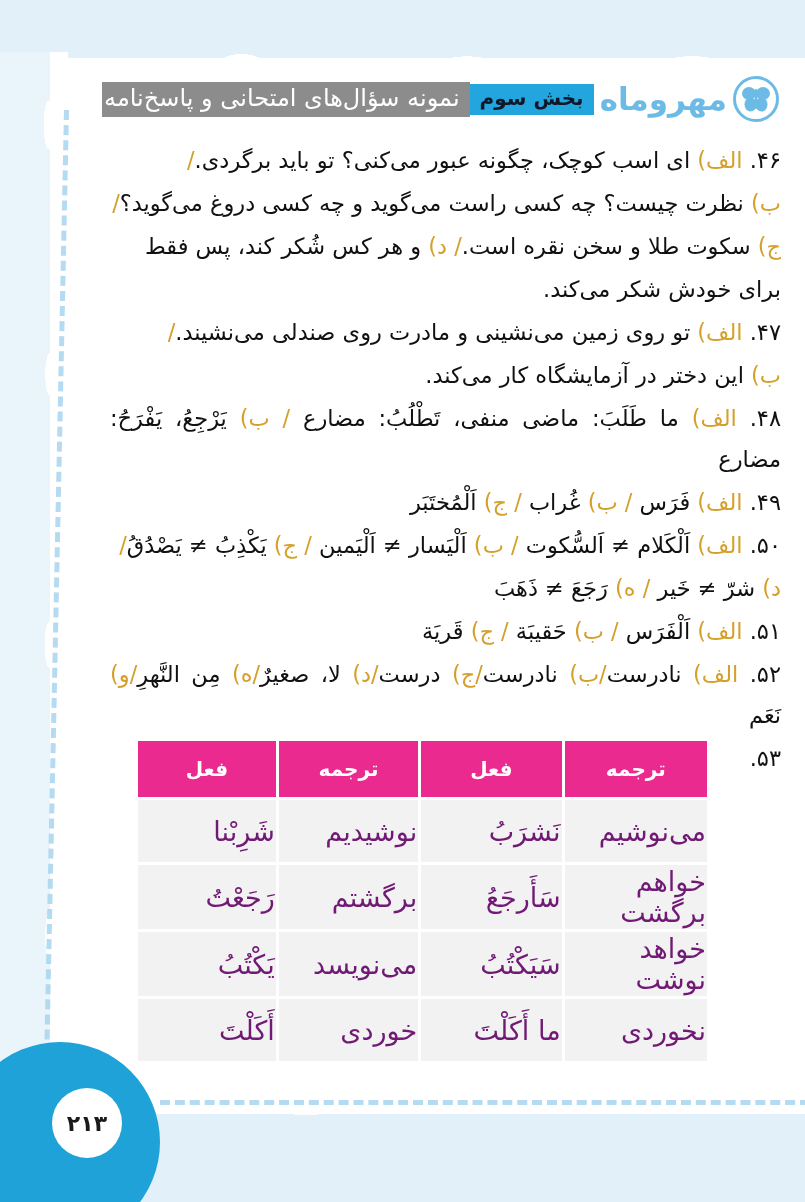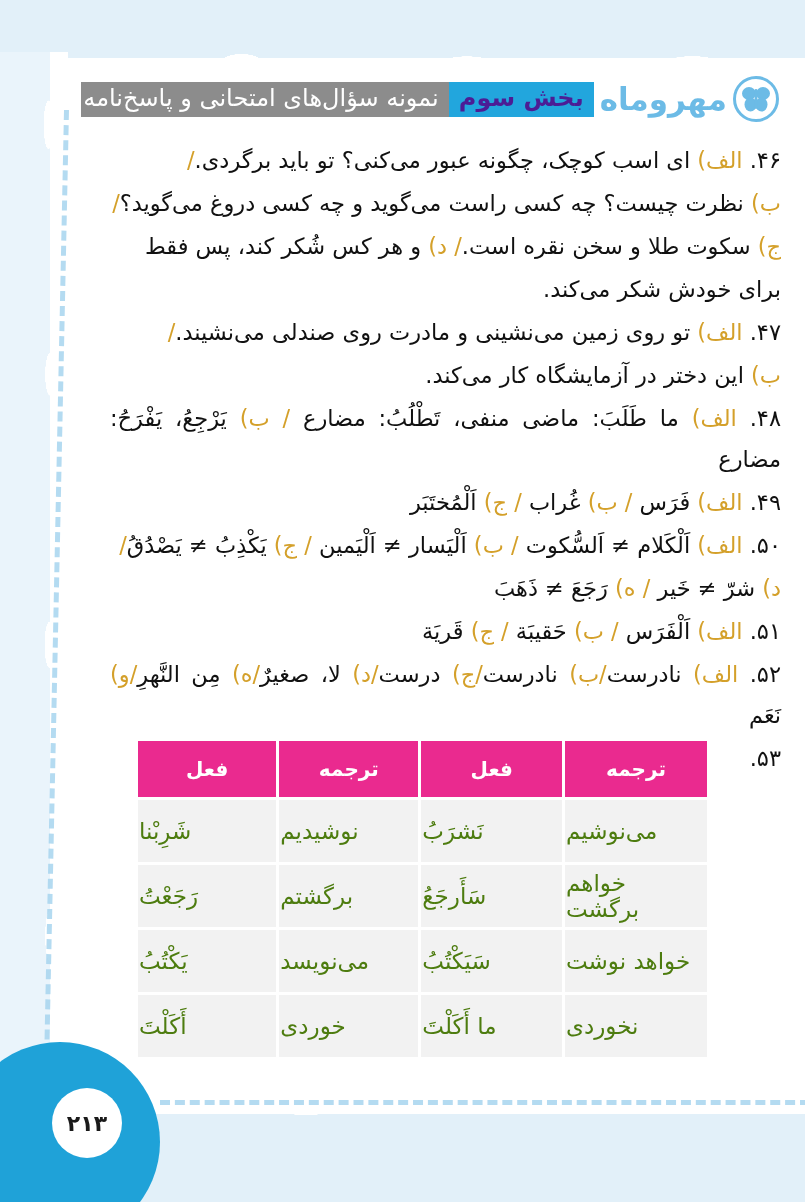--- a/index.html
+++ b/index.html
@@ -112,22 +112,22 @@
     font-size:31px;font-weight:bold;color:#6cbbe6;
     line-height:1;letter-spacing:-1px;
   }
   .logo-mark{
     width:46px;height:46px;border-radius:50%;
     border:3px solid #6cbbe6;
     display:flex;align-items:center;justify-content:center;
     box-sizing:border-box;
   }
   .tag-blue{
-    background:#22a6dd;color:#4c1d95;
-    font-size:24px;font-weight:bold;
+    background:#22a6dd;color:#0f172a;
+    font-size:20px;font-weight:bold;
     padding:4px 10px 7px 10px;line-height:1;
     white-space:nowrap;
   }
   .tag-gray{
     background:#8c8c8c;color:#ffffff;
     font-size:24px;font-weight:normal;
     padding:4px 10px 7px 2px;line-height:1;
     white-space:nowrap;
   }
 
@@ -158,24 +158,24 @@
     direction:rtl;
   }
   .verb-table th{
     background:#ea2a8f;color:#ffffff;
     font-size:20px;font-weight:bold;
     height:54px;
     text-align:center;vertical-align:middle;
     border:0;
   }
   .verb-table td{
-    background:#f2f2f2;color:#4d7c0f;
-    font-size:23px;
+    background:#f2f2f2;color:#701a75;
+    font-size:27px;
     height:60px;
-    text-align:left;vertical-align:middle;
+    text-align:right;vertical-align:middle;
     border:0;
   }
   .verb-table col.c1{ width:145px; }
   .verb-table col.c2{ width:145px; }
   .verb-table col.c3{ width:142px; }
   .verb-table col.c4{ width:143px; }
 </style>
 </head>
 <body>
 

